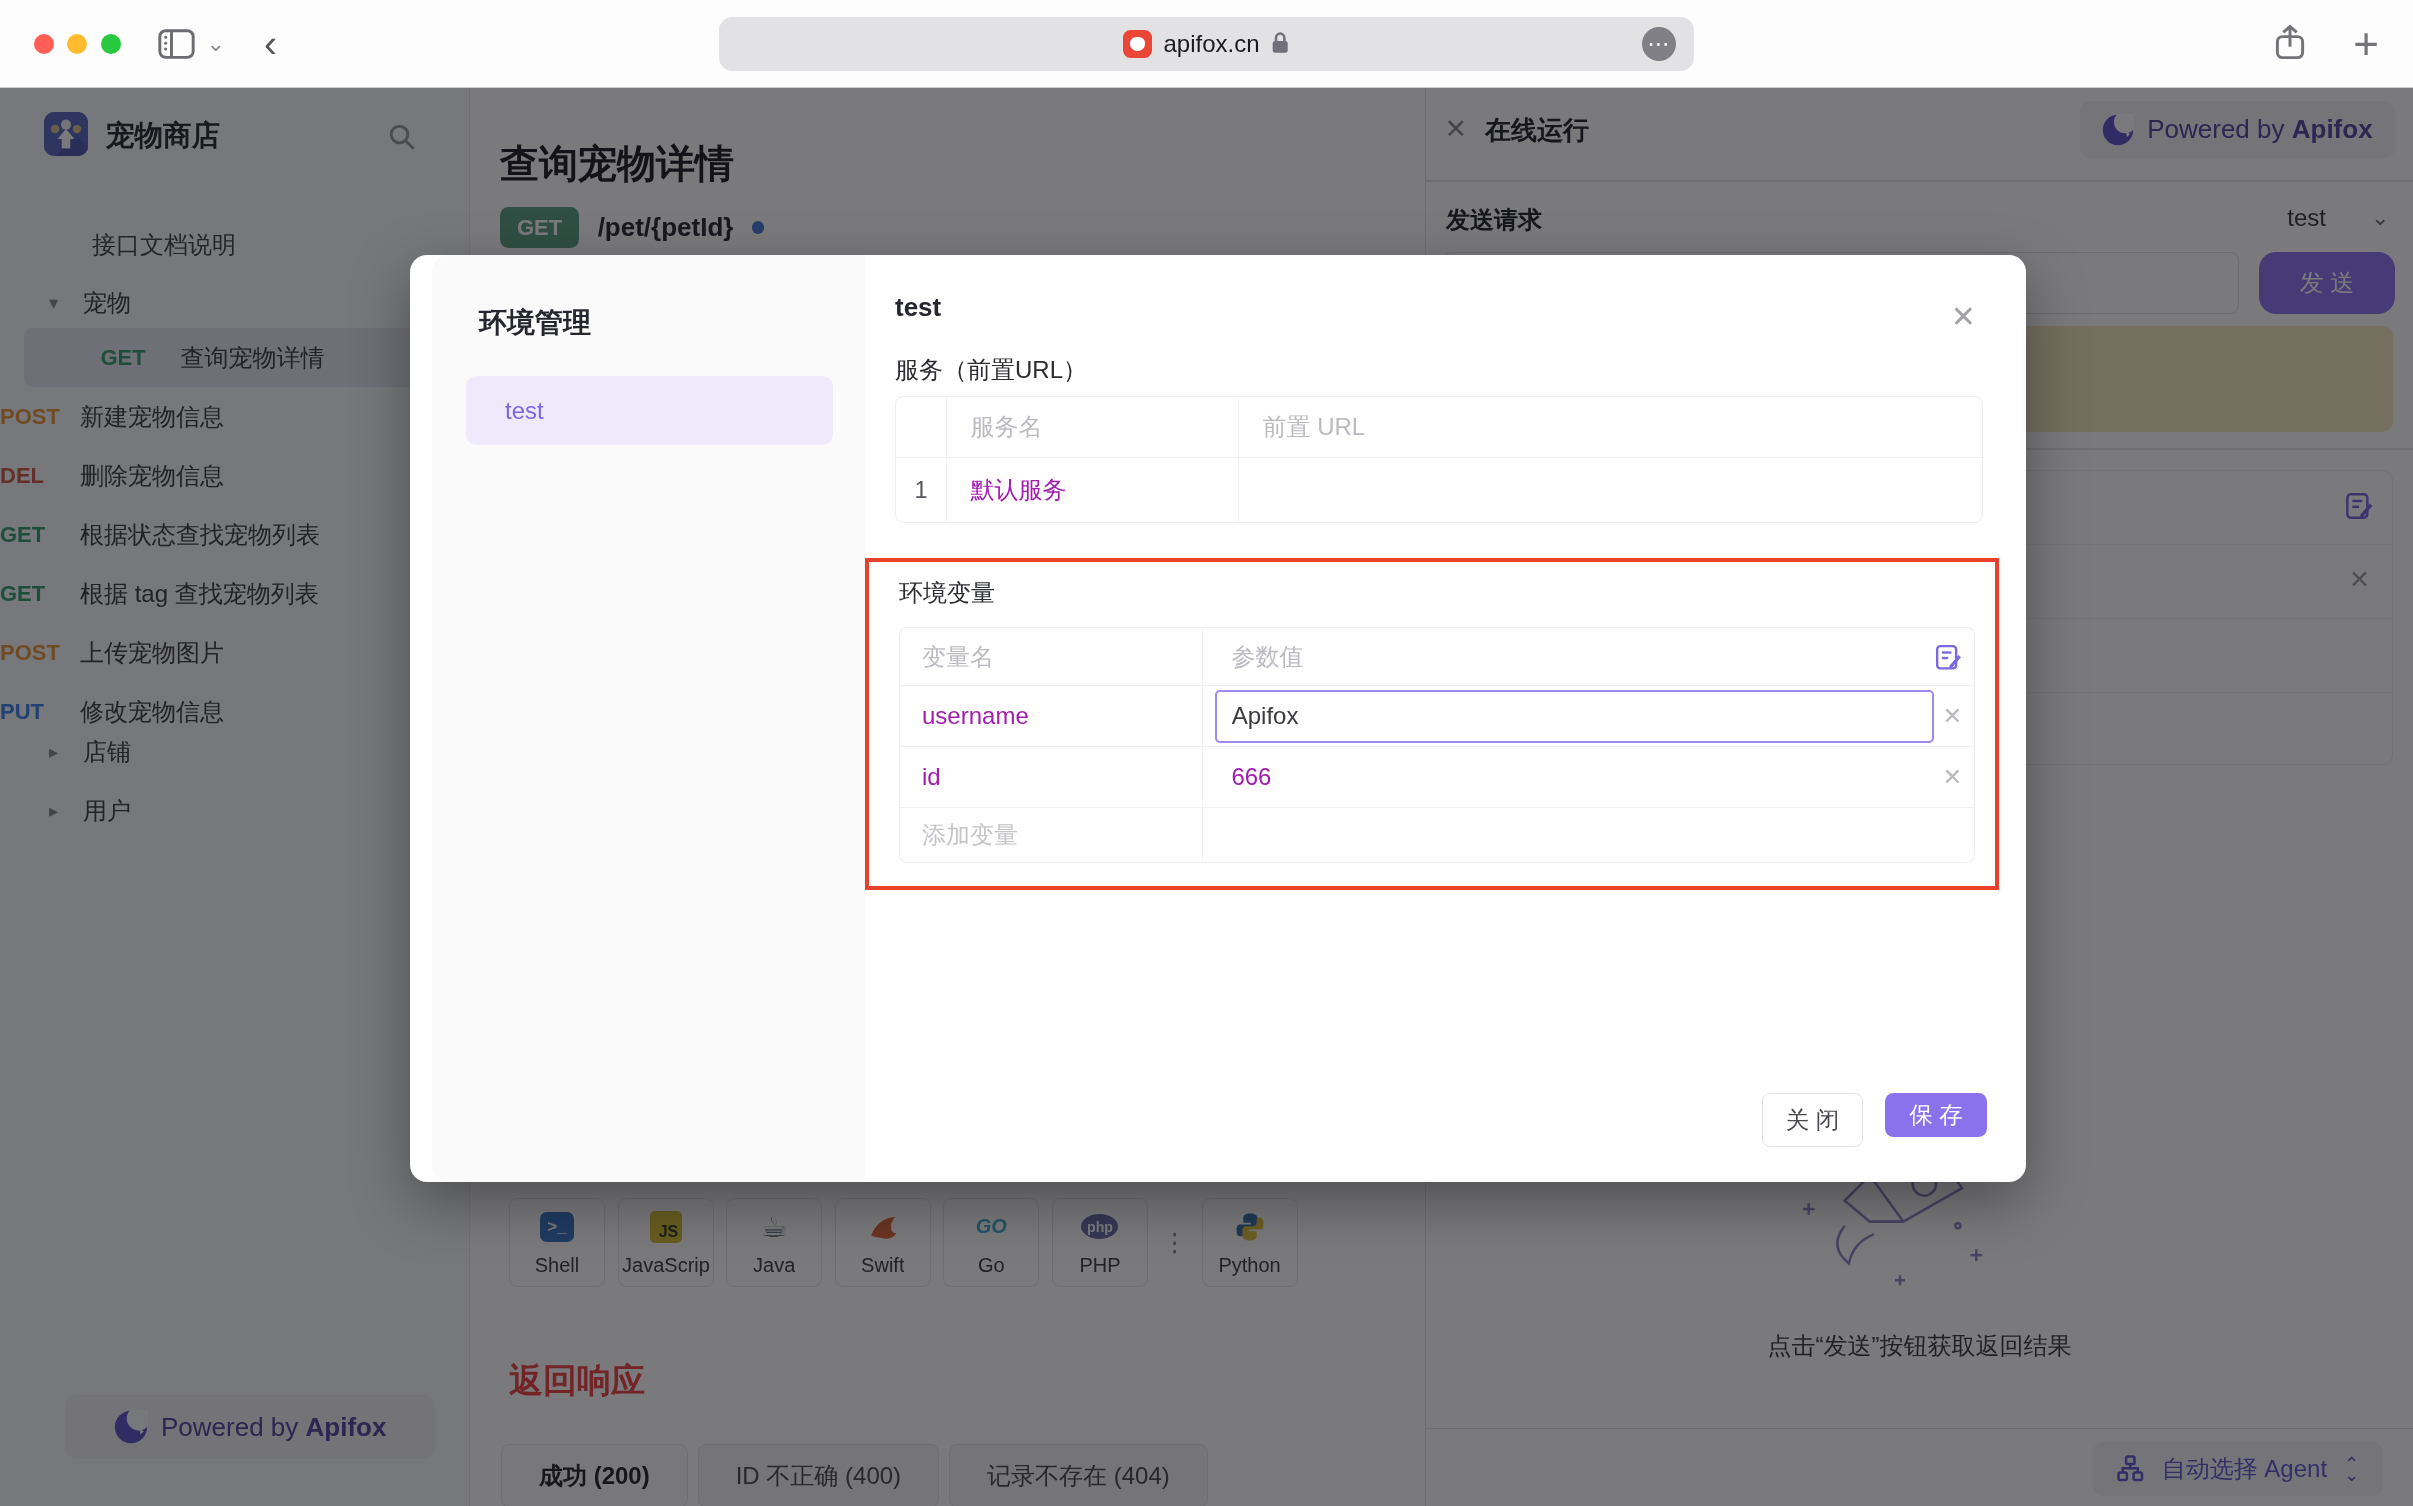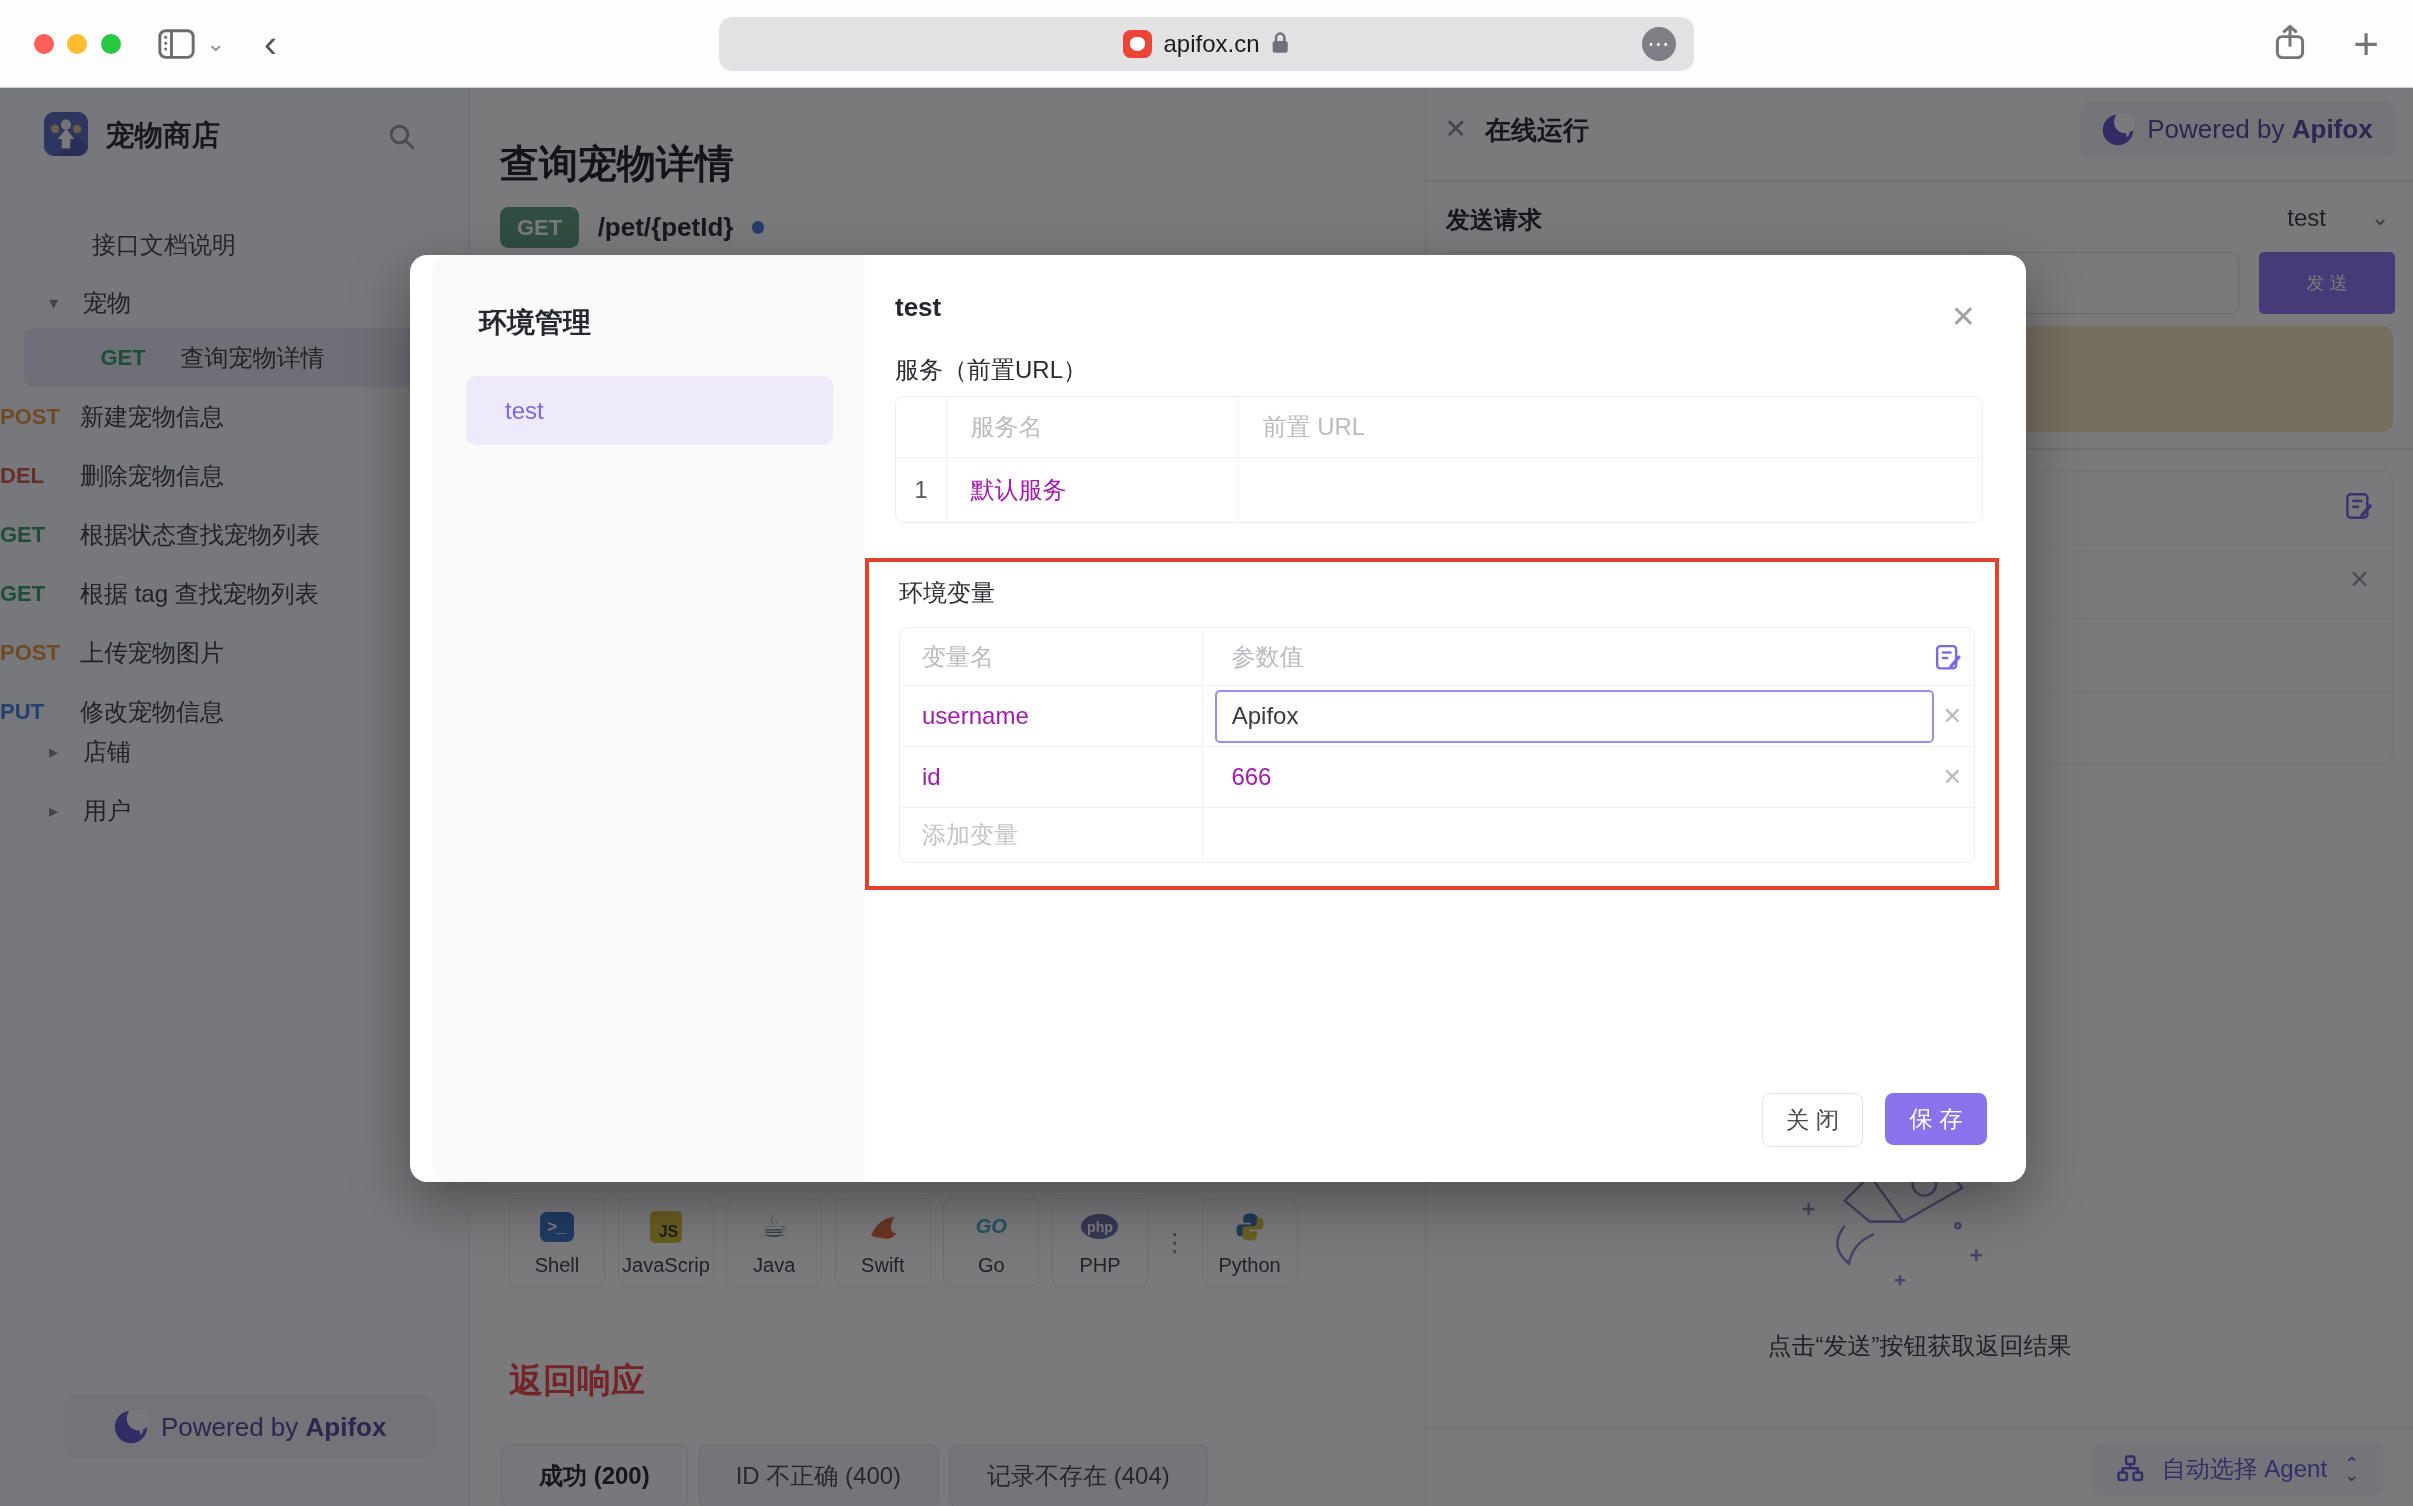--- a/index.html
+++ b/index.html
@@ -72,21 +72,21 @@
   
   .rpanel{flex:1;background:#fff;border-left:1.7px solid #e7e7ea;position:relative;}
   .rp-close{position:absolute;left:18.4px;top:25px;font-size:27px;color:#8b8b92;}
   .rp-title{position:absolute;left:59px;top:25px;font-size:26px;font-weight:600;color:#26272e;}
   .rp-chip{position:absolute;right:18.4px;top:13.4px;height:57px;border-radius:10px;background:#f4f4f7;display:flex;align-items:center;gap:13.4px;padding:0 22px;}
   .rp-divider{position:absolute;left:0;right:0;height:1.7px;background:#e6e6ea;}
   .rp-send-label{position:absolute;left:20px;top:116px;font-size:24px;font-weight:600;color:#26272e;}
   .rp-env{position:absolute;right:87px;top:116px;font-size:24px;color:#3a3b40;}
   .rp-env-chev{position:absolute;right:23.5px;top:117px;font-size:22px;color:#6f6f75;}
   .rp-input{position:absolute;left:17px;top:164px;width:796px;height:62px;border:1.7px solid #dcdce0;border-radius:8.4px;background:#fff;box-sizing:border-box;}
-  .rp-send-btn{position:absolute;left:833px;top:164px;width:136px;height:62px;border-radius:5px;background:#8f76f2;color:#fff;font-size:18px;display:flex;align-items:center;justify-content:center;}
+  .rp-send-btn{position:absolute;left:833px;top:164px;width:136px;height:62px;border-radius:17px;background:#8f76f2;color:#fff;font-size:24px;display:flex;align-items:center;justify-content:center;}
   .rp-yellow{position:absolute;left:17px;right:20px;top:238px;height:106px;border-radius:10px;background:#f3e7bd;}
   .rp-card{position:absolute;left:17px;right:20px;top:382px;height:295px;border:1.7px solid #ececf0;border-radius:10px;box-sizing:border-box;}
   .rp-card .crow{height:73px;border-bottom:1.7px solid #f1f1f3;position:relative;}
   .rp-card .crow:last-child{border-bottom:none;}
   .crow .edit-ic{position:absolute;right:18.4px;top:20px;}
   .crow .xmark{position:absolute;right:22px;top:20px;color:#a0a0a6;font-size:25px;}
   .rp-illu{position:absolute;left:318px;top:1054px;}
   .rp-hint{position:absolute;left:0;right:0;top:1242px;text-align:center;font-size:24px;color:#3c3d44;}
   .rp-bottom{position:absolute;left:0;right:0;bottom:0;height:79px;border-top:1.7px solid #e3e3e7;}
   .agent-chip{position:absolute;right:30px;top:12.6px;height:54px;border-radius:10px;background:#f4f4f7;display:flex;align-items:center;gap:17px;padding:0 23.5px;color:#675ad0;font-size:24px;}
@@ -119,21 +119,21 @@
   .env-drow{height:60px;}
   .env-arow{height:54px;}
   .env-c1{width:303px;display:flex;align-items:center;padding-left:22px;border-right:1.7px solid #f2f2f4;font-size:24px;flex:none;box-sizing:border-box;}
   .env-c2{flex:1;display:flex;align-items:center;padding-left:18.4px;font-size:24px;position:relative;}
   .env-x{position:absolute;right:11.7px;top:0;bottom:0;display:flex;align-items:center;color:#b9b9bf;font-size:23.5px;}
   .env-edit{position:absolute;right:11.7px;top:0;bottom:0;display:flex;align-items:center;}
   .env-input{position:absolute;left:1.7px;top:3.4px;bottom:3.4px;right:40px;border:2.5px solid #9d8af0;border-radius:5px;display:flex;align-items:center;padding-left:15px;font-size:24px;color:#3a3b40;background:#fff;}
   .placeholder{color:#c3c3c8;}
   .m-btns{position:absolute;right:39px;bottom:35px;display:flex;gap:22px;}
   .btn-close{width:101px;height:54px;border:1.7px solid #e2e2e6;border-radius:8.4px;background:#fff;color:#47484e;font-size:23.5px;display:flex;align-items:center;justify-content:center;box-sizing:border-box;}
-  .btn-save{width:102px;height:52px;border-radius:8.4px;background:#8972ec;color:#fff;font-size:23.5px;display:flex;align-items:center;justify-content:center;}
+  .btn-save{width:102px;height:44px;border-radius:8.4px;background:#8972ec;color:#fff;font-size:23.5px;display:flex;align-items:center;justify-content:center;}
 </style>
 </head>
 <body>
 
 <div class="toolbar">
   <div class="traffic">
     <div class="light red"></div>
     <div class="light yellow"></div>
     <div class="light green"></div>
   </div>

